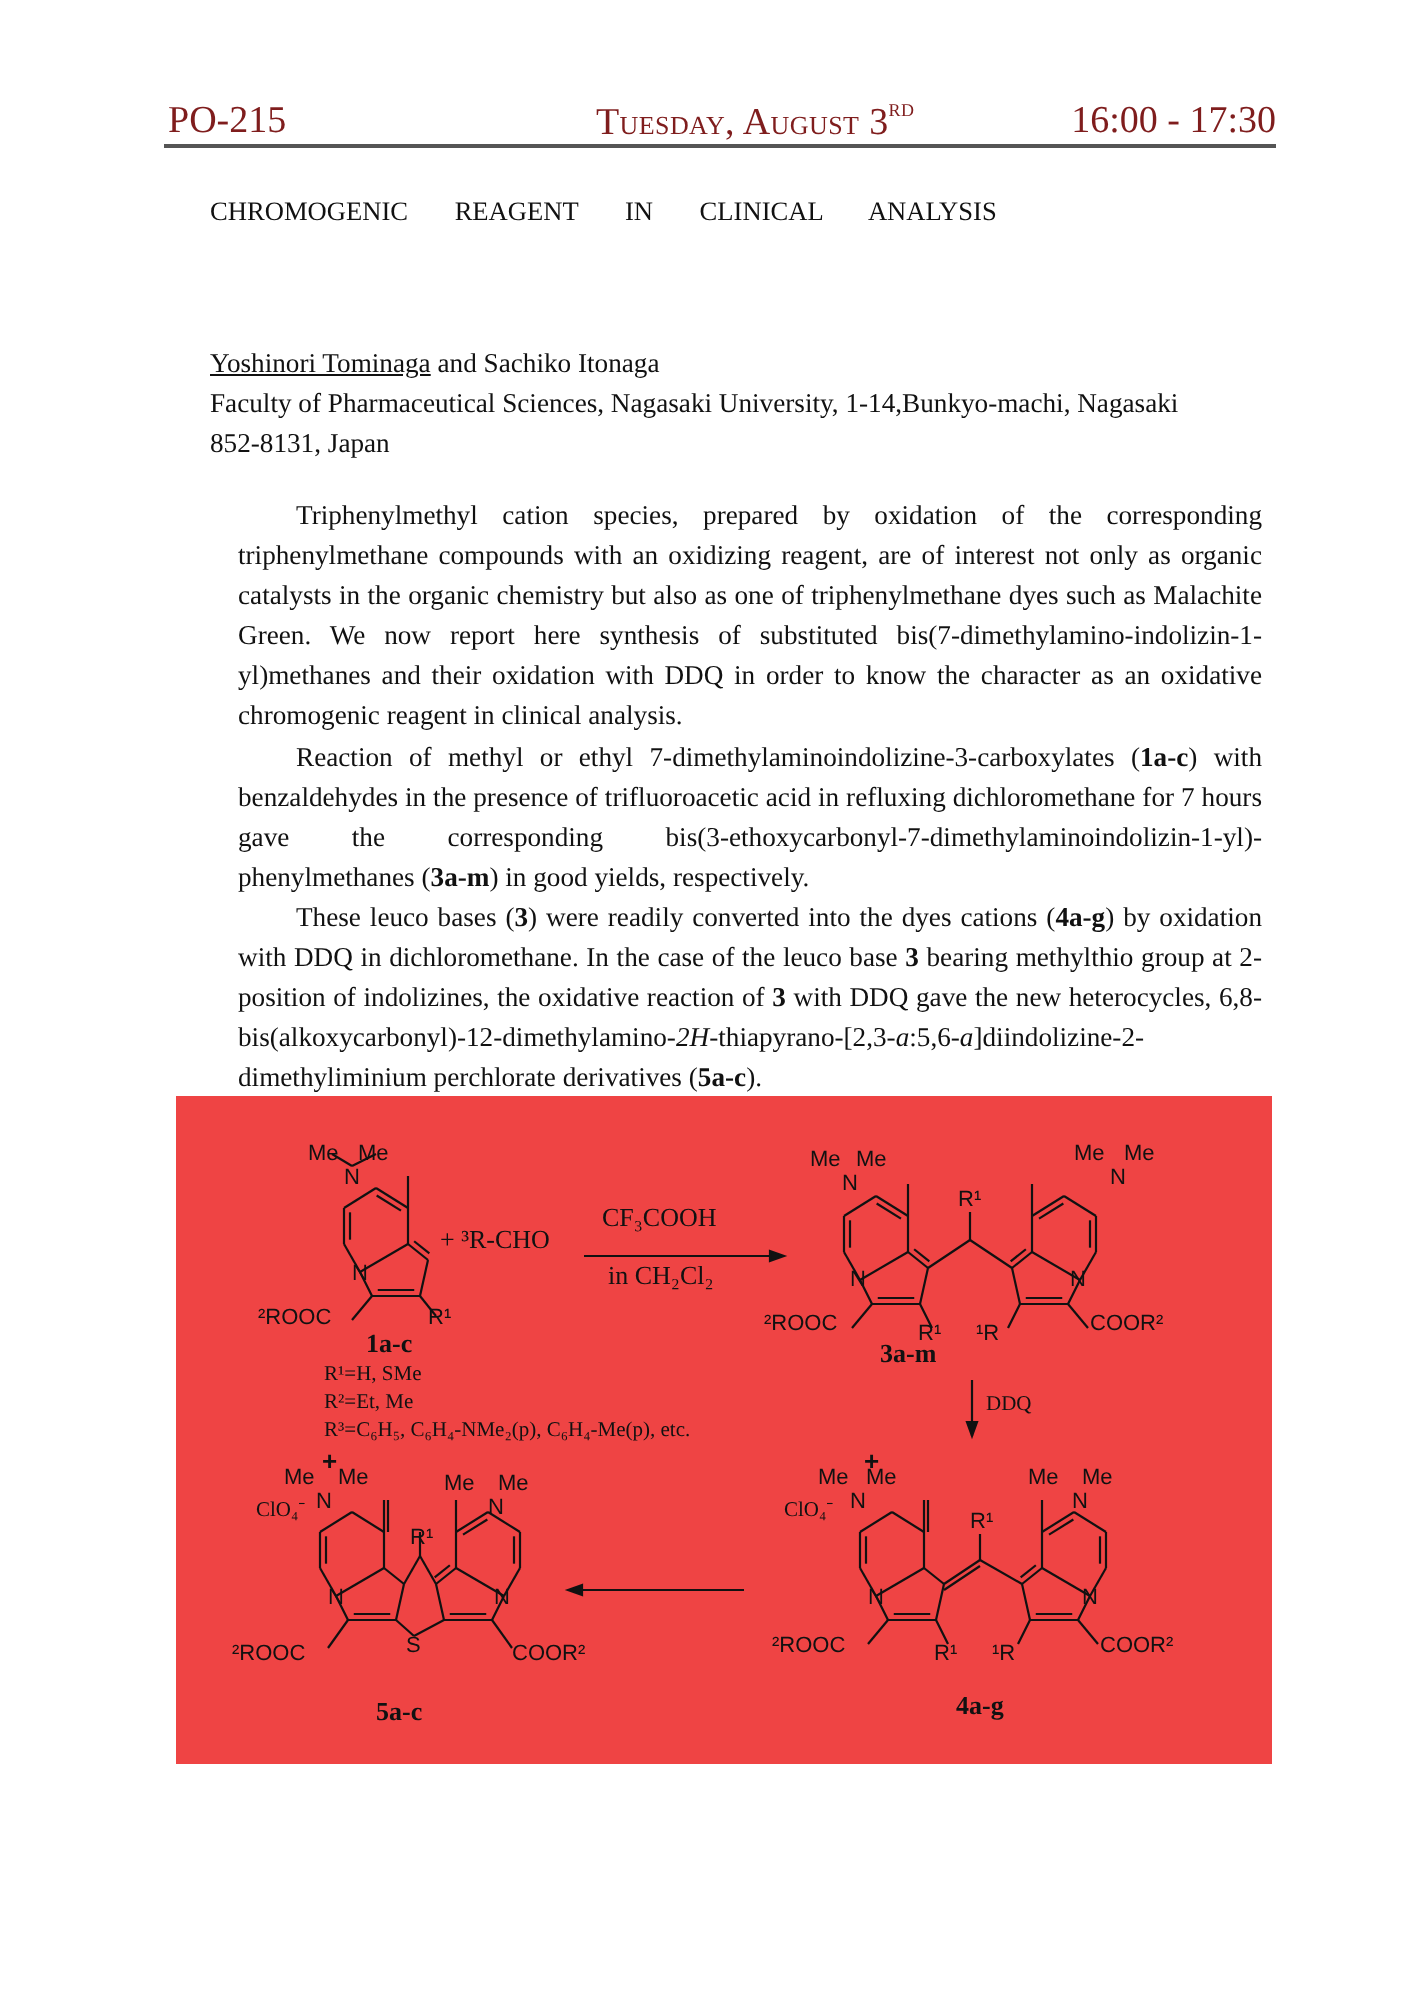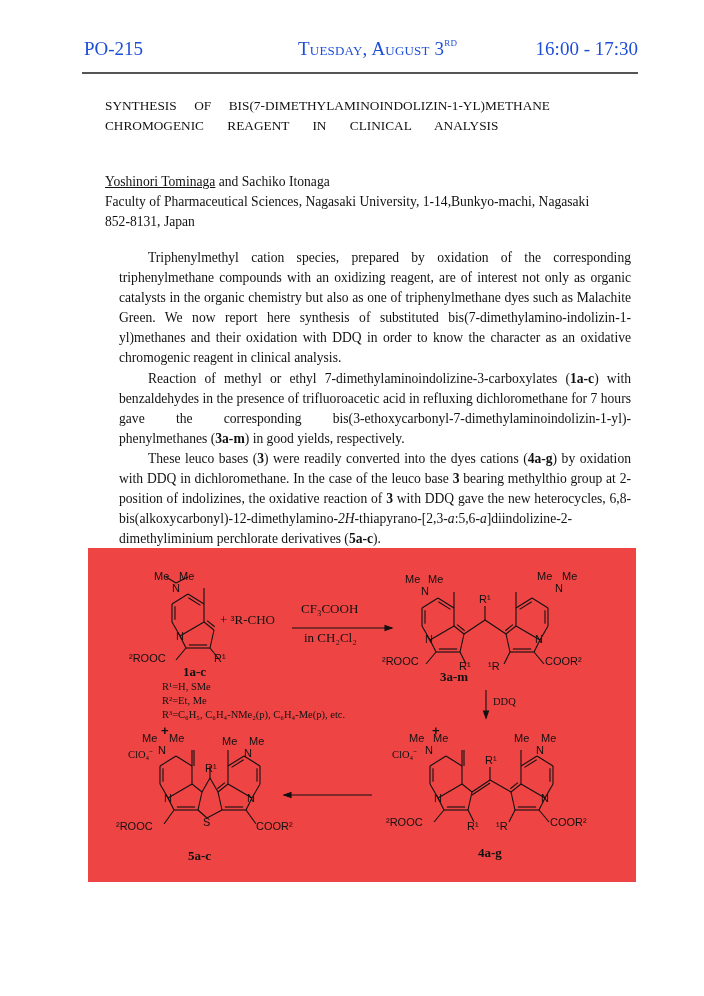--- a/index.html
+++ b/index.html
@@ -1,18 +1,18 @@
 <!DOCTYPE html>
 <html><head>
 <meta charset="utf-8">
 <style>
   html, body { margin: 0; padding: 0; background: #ffffff; }
   body { width: 704px; height: 996px; position: relative; overflow: hidden;
          font-family: "Liberation Serif", "DejaVu Serif", serif; color: #111; }
-  .hdr { position: absolute; top: 38px; font-size: 19px; color: #1d4ed8; }
+  .hdr { position: absolute; top: 50px; font-size: 19px; color: #7f1d1d; }
   #hdr-left { left: 84px; }
   #hdr-center { left: 298px; font-variant: small-caps; letter-spacing: 0.2px; }
   #hdr-center sup { font-size: 9px; vertical-align: 9px; }
   #hdr-right { right: 66px; }
   .hdr-rule { position: absolute; left: 82px; width: 556px; top: 72px; height: 2px; background: #555; }
   .title { position: absolute; left: 105px; top: 96px; width: 445px;
            font-family: "Liberation Serif", serif; font-size: 13.3px; line-height: 20px;
            text-align: justify; text-align-last: justify; }
   .title div { text-align: justify; text-align-last: justify; }
   .title .last { text-align-last: left; word-spacing: 20px; }
@@ -30,21 +30,20 @@
 </style>
 </head>
 <body>
 
 <div class="hdr" id="hdr-left">PO-215</div>
 <div class="hdr" id="hdr-center"><span>Tuesday, August 3</span><sup>RD</sup></div>
 <div class="hdr" id="hdr-right">16:00 - 17:30</div>
 <div class="hdr-rule"></div>
 
 <div class="title">
-  <div>SYNTHESIS OF BIS(7-DIMETHYLAMINOINDOLIZIN-1-YL)METHANE</div>
   <div class="last">CHROMOGENIC REAGENT IN CLINICAL ANALYSIS</div>
 </div>
 
 <div class="authors">
   <div><u>Yoshinori Tominaga</u><span> and </span><span>Sachiko Itonaga</span></div>
   <div>Faculty of Pharmaceutical Sciences, Nagasaki University, 1-14,Bunkyo-machi, Nagasaki 852-8131, Japan</div>
 </div>
 
 <div class="body">
   <p>Triphenylmethyl cation species, prepared by oxidation of the corresponding triphenylmethane compounds with an oxidizing reagent, are of interest not only as organic catalysts in the organic chemistry but also as one of triphenylmethane dyes such as Malachite Green.   We now report here synthesis of substituted bis(7-dimethylamino-indolizin-1-yl)methanes and their oxidation with DDQ in order to know the character as an oxidative chromogenic reagent in clinical analysis.</p>

